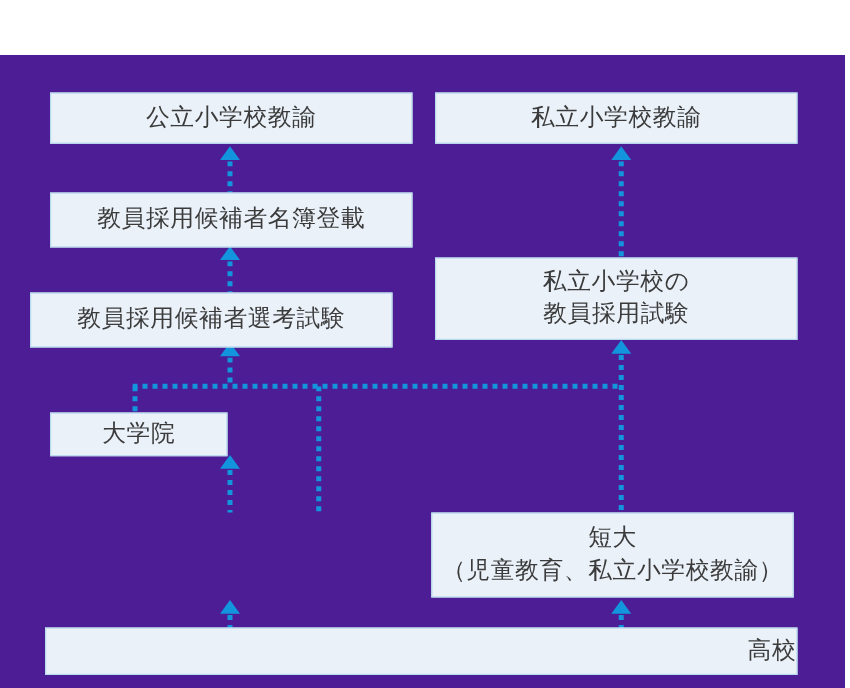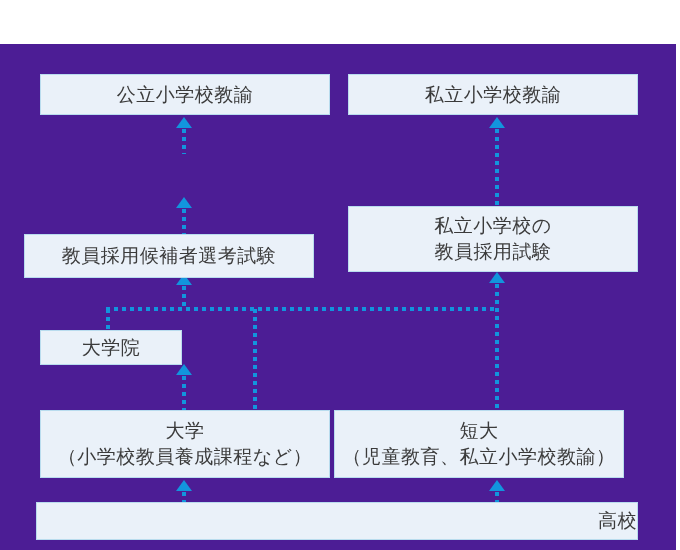--- a/index.html
+++ b/index.html
@@ -97,40 +97,39 @@
   <div class="arrow-up" style="left:489px; top:73px;"></div>
 
   <div class="node" style="left:40px; top:30px; width:290px; height:41px;">
     <span>公立小学校教諭</span>
   </div>
 
   <div class="node" style="left:348px; top:30px; width:290px; height:41px;justify-content:center;">
     <span>私立小学校教諭</span>
   </div>
 
+  <div class="node" style="left:40px; top:110px; width:290px; height:44px;">
+    <span>教員採用候補者名簿登載</span>
+  </div>
 
   <div class="node" style="left:24px; top:190px; width:290px; height:44px;">
     <span>教員採用候補者選考試験</span>
   </div>
 
   <div class="node" style="left:348px; top:162px; width:290px; height:66px;">
     <span>私立小学校の</span>
     <span class="line2">教員採用試験</span>
   </div>
 
   <div class="node" style="left:40px; top:286px; width:142px; height:35px;">
     <span>大学院</span>
   </div>
 
-  <div class="node" style="left:40px; top:366px; width:290px; height:68px;">
-    <span>大学</span>
-    <span class="line2">（小学校教員養成課程など）</span>
-  </div>
 
-  <div class="node" style="left:334px; top:366px; width:290px; height:68px;">
+  <div class="node" style="left:345px; top:366px; width:290px; height:68px;">
     <span>短大</span>
     <span class="line2">（児童教育、私立小学校教諭）</span>
   </div>
 
   <div class="node" style="left:36px; top:458px; width:602px; height:38px;align-items:flex-end;">
     <span>高校</span>
   </div>
 
 </div>
 

